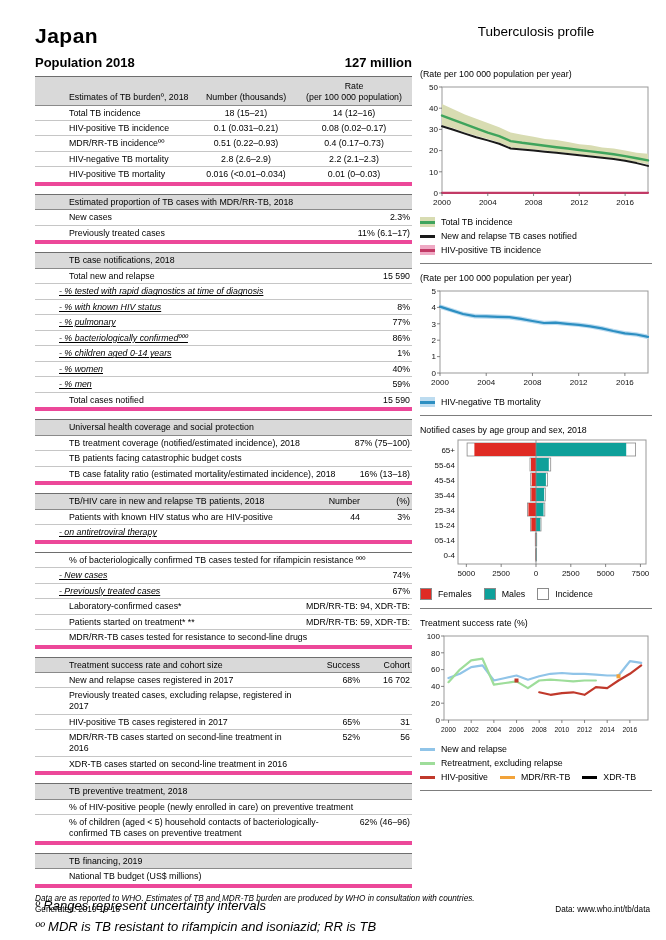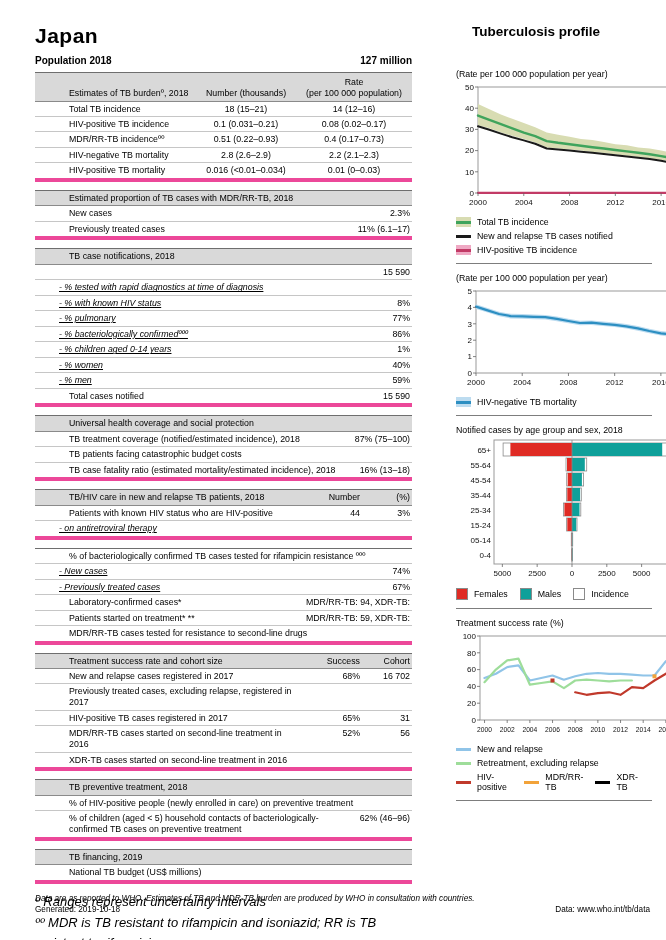--- a/index.html
+++ b/index.html
@@ -2,40 +2,40 @@
 <html><head>
 <meta charset="utf-8">
 <style>
   html,body{margin:0;padding:0;}
   body{
     width:666px;height:940px;background:#fff;color:#000;
     font-family:"Liberation Sans",sans-serif;position:relative;overflow:hidden;
   }
   .left-col{position:absolute;left:35px;top:24px;width:377px;}
   .country{font-size:21px;font-weight:bold;margin:0 0 7px 0;letter-spacing:0.5px;}
-  .pop-row{display:flex;justify-content:space-between;font-size:10px;font-weight:bold;margin-bottom:6px;}
+  .pop-row{display:flex;justify-content:space-between;font-size:13px;font-weight:bold;margin-bottom:6px;}
   .table{border-top:1px solid #6e6e6e;margin-bottom:8px;}
   .trow{display:flex;align-items:flex-start;border-bottom:1px solid #c6c6c6;padding:2px 2px 1.5px 2px;font-size:8.8px;line-height:1.25;}
   .trow:last-child{border-bottom:4px solid #ec4899;justify-content:space-between;}
   .thead{background:#d9d9d9;border-bottom:1px solid #8a8a8a;}
   .thead-tall{align-items:flex-end;min-height:24px;}
   .tlabel{flex:1 1 auto;padding-right:4px;padding-left:32px;}
   .indent{padding-left:22px;text-decoration:underline;}
   .italic{font-style:italic;}
   .cell{flex:0 0 auto;text-align:center;white-space:pre-line;}
   .c1{width:104px;}
   .c2{width:112px;}
   .vcell{flex:0 0 auto;text-align:right;white-space:nowrap;}
   .v1{width:58px;}
   .v2{width:50px;}
   .val{margin-left:auto;text-align:right;white-space:nowrap;padding-left:8px;}
   .footnotes{margin-top:8px;font-size:13px;font-style:italic;line-height:1.6;}
   .right-col{position:absolute;left:420px;top:24px;width:232px;}
-  .profile-title{font-size:13.5px;font-weight:bold;text-align:center;margin:0 0 30px 0;}
-  .chart-block{border-bottom:1px solid #7d7d7d;padding-bottom:8px;margin-bottom:9px;margin-left:36px;}
+  .profile-title{font-size:13.5px;font-weight:normal;text-align:center;margin:0 0 30px 0;}
+  .chart-block{border-bottom:1px solid #7d7d7d;padding-bottom:8px;margin-bottom:9px;}
   .chart-title{font-size:8.8px;margin:0 0 3px 0;}
   svg text{font-family:"Liberation Sans",sans-serif;fill:#111;}
   .leg-row{display:flex;align-items:center;margin-top:4px;font-size:8.8px;}
   .leg-item{display:inline-flex;align-items:center;margin-right:12px;}
   .swatch{width:15px;height:10px;position:relative;flex:0 0 auto;margin-right:6px;}
   .swatch .ln{position:absolute;left:0;right:0;top:50%;margin-top:-1.5px;height:3px;display:block;}
   .sq{width:12px;height:12px;border:1px solid #8a8a8a;flex:0 0 auto;margin-right:6px;box-sizing:border-box;}
   .footer{position:absolute;left:35px;right:16px;bottom:26px;font-size:8.2px;}
   .footer .f1{font-style:italic;margin-bottom:2px;}
   .footer .frow{display:flex;justify-content:space-between;align-items:flex-end;}
@@ -94,20 +94,21 @@
         <div class="trow">
           <span class="tlabel">Previously treated cases</span>
           <span class="val">11% (6.1–17)</span>
         </div>
       </div>
       <div class="table">
         <div class="trow thead">
           <span class="tlabel">TB case notifications, 2018</span>
         </div>
         <div class="trow">
+          <span class="tlabel">Total new and relapse</span>
           <span class="val">15 590</span>
         </div>
         <div class="trow">
           <span class="tlabel indent italic">- % tested with rapid diagnostics at time of diagnosis</span>
           <span class="val"></span>
         </div>
         <div class="trow">
           <span class="tlabel indent italic">- % with known HIV status</span>
           <span class="val">8%</span>
         </div>

